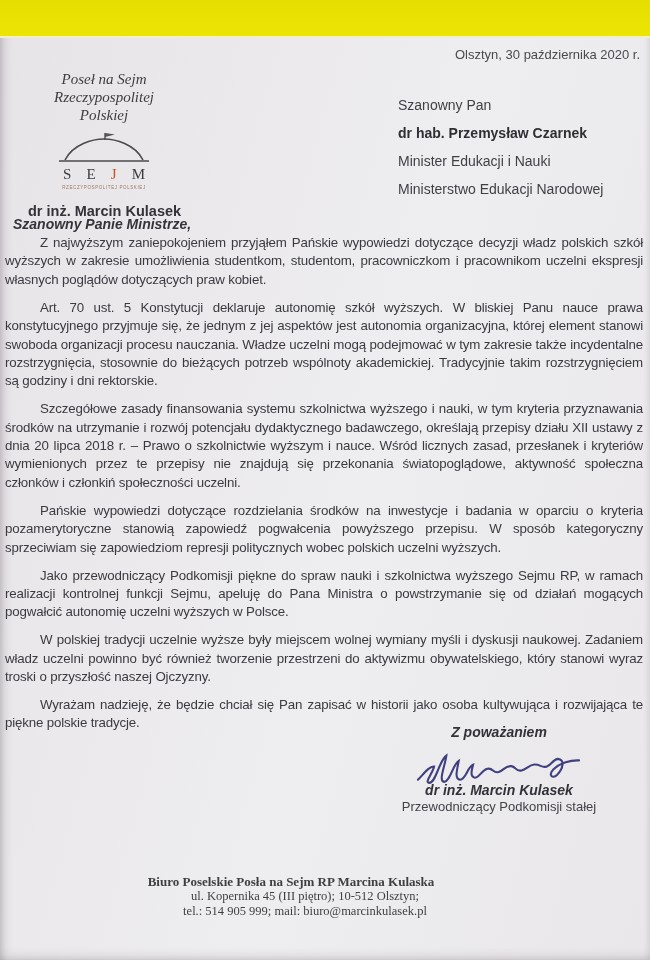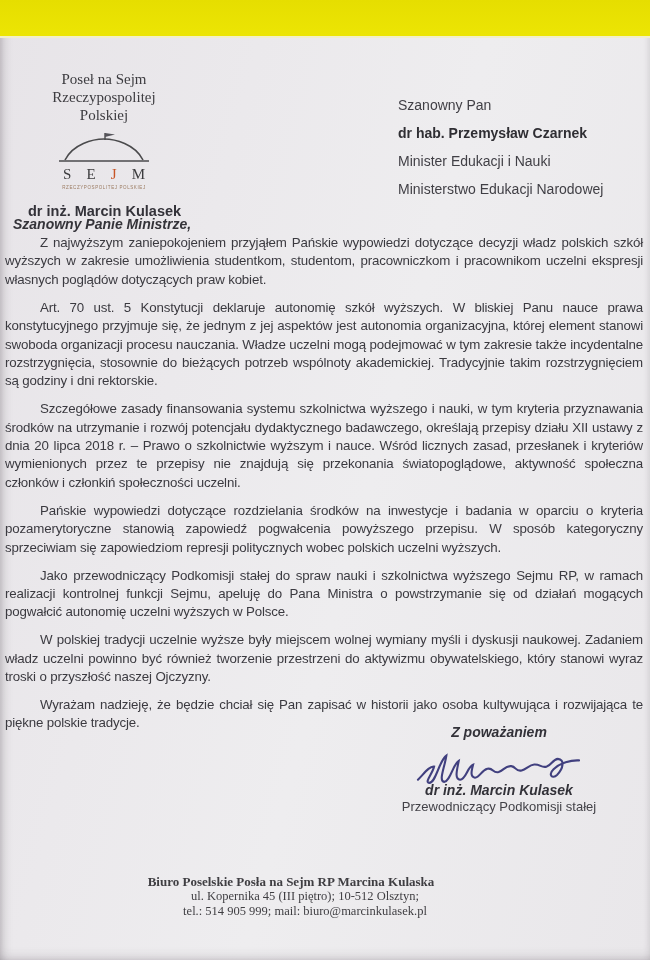--- a/index.html
+++ b/index.html
@@ -13,21 +13,21 @@
     box-shadow:inset 7px 0 12px -7px rgba(60,50,60,.38),
                inset -5px 0 10px -7px rgba(60,50,60,.22),
                inset 0 -8px 14px -9px rgba(60,50,60,.28);}
   .yellow-bar{position:absolute;top:0;left:0;width:650px;height:36px;
     background:linear-gradient(#e6de00,#ece504);
     border-bottom:2px solid #f2efc8;}
   .date{position:absolute;top:47px;right:10px;font-size:13px;color:#4a494f;}
 
   
   .sender{position:absolute;left:28px;top:70px;width:152px;text-align:center;}
-  .sender-l1,.sender-l2{font-family:"Liberation Serif",serif;font-size:15px;color:#3d3c40;line-height:18px;}
+  .sender-l1,.sender-l2{font-family:"Liberation Serif",serif;font-size:15px;color:#3d3c40;line-height:18px;font-style:italic;}
   .sender-l2{word-spacing:3px;}
   .sejm-logo{margin:7px auto 0;width:90px;}
   .sejm-letters{font-family:"Liberation Serif",serif;font-size:15px;color:#3c3c3e;
     display:flex;justify-content:space-between;padding:0 4px;margin-top:-1px;}
   .sejm-letters .j{color:#c75425;}
   .sejm-caption{font-size:4.5px;letter-spacing:.6px;color:#9a7a60;margin-top:2px;white-space:nowrap;}
   .sender-name{margin-top:13px;font-size:14.5px;font-weight:bold;color:#333239;white-space:nowrap;}
 
   
   .recipient{position:absolute;left:398px;top:97px;font-size:14px;color:#403f45;}
@@ -53,20 +53,21 @@
   .footer-l1{font-weight:bold;font-size:13px;line-height:15px;}
   .footer-l2,.footer-l3{font-size:12.5px;line-height:14.5px;padding-left:28px;}
 </style>
 </head>
 <body>
 
 <div class="page">
 
   <div class="yellow-bar"></div>
 
+  <div class="date">Olsztyn, 30 października 2020 r.</div>
 
   <div class="sender">
     <div class="sender-l1">Poseł na Sejm</div>
     <div class="sender-l2">Rzeczypospolitej Polskiej</div>
     <div class="sejm-logo">
       <svg width="90" height="32" viewBox="0 0 90 32">
         <path d="M46,9 L46,2" stroke="#4a4a4c" stroke-width="1.4" fill="none"></path>
         <path d="M46,2 L56,3.5 L46,6 Z" fill="#55545a"></path>
         <path d="M6,29 C14,13 34,8 45,8 C56,8 76,13 84,29" stroke="#4a4a4c" stroke-width="1.6" fill="none"></path>
         <path d="M0,30 L90,30" stroke="#4a4a4c" stroke-width="1.5" fill="none"></path>
@@ -88,21 +89,21 @@
     <div>Minister Edukacji i Nauki</div>
     <div>Ministerstwo Edukacji Narodowej</div>
   </div>
 
   <div class="body-text">
     <p class="salutation">Szanowny Panie Ministrze,</p>
     <p class="para">Z najwyższym zaniepokojeniem przyjąłem Pańskie wypowiedzi dotyczące decyzji władz polskich szkół wyższych w zakresie umożliwienia studentkom, studentom, pracowniczkom i pracownikom uczelni ekspresji własnych poglądów dotyczących praw kobiet.</p>
     <p class="para">Art. 70 ust. 5 Konstytucji deklaruje autonomię szkół wyższych. W bliskiej Panu nauce prawa konstytucyjnego przyjmuje się, że jednym z jej aspektów jest autonomia organizacyjna, której element stanowi swoboda organizacji procesu nauczania. Władze uczelni mogą podejmować w tym zakresie także incydentalne rozstrzygnięcia, stosownie do bieżących potrzeb wspólnoty akademickiej. Tradycyjnie takim rozstrzygnięciem są godziny i dni rektorskie.</p>
     <p class="para">Szczegółowe zasady finansowania systemu szkolnictwa wyższego i nauki, w tym kryteria przyznawania środków na utrzymanie i rozwój potencjału dydaktycznego badawczego, określają przepisy działu XII ustawy z dnia 20 lipca 2018 r. – Prawo o szkolnictwie wyższym i nauce. Wśród licznych zasad, przesłanek i kryteriów wymienionych przez te przepisy nie znajdują się przekonania światopoglądowe, aktywność społeczna członków i członkiń społeczności uczelni.</p>
     <p class="para">Pańskie wypowiedzi dotyczące rozdzielania środków na inwestycje i badania w oparciu o kryteria pozamerytoryczne stanowią zapowiedź pogwałcenia powyższego przepisu. W sposób kategoryczny sprzeciwiam się zapowiedziom represji politycznych wobec polskich uczelni wyższych.</p>
-    <p class="para">Jako przewodniczący Podkomisji stałej do spraw nauki i szkolnictwa wyższego Sejmu RP, w ramach realizacji kontrolnej funkcji Sejmu, apeluję do Pana Ministra o powstrzymanie się od działań mogących pogwałcić autonomię uczelni wyższych w Polsce.</p>
+    <p class="para">Jako przewodniczący Podkomisji piękne do spraw nauki i szkolnictwa wyższego Sejmu RP, w ramach realizacji kontrolnej funkcji Sejmu, apeluję do Pana Ministra o powstrzymanie się od działań mogących pogwałcić autonomię uczelni wyższych w Polsce.</p>
     <p class="para">W polskiej tradycji uczelnie wyższe były miejscem wolnej wymiany myśli i dyskusji naukowej. Zadaniem władz uczelni powinno być również tworzenie przestrzeni do aktywizmu obywatelskiego, który stanowi wyraz troski o przyszłość naszej Ojczyzny.</p>
     <p class="para">Wyrażam nadzieję, że będzie chciał się Pan zapisać w historii jako osoba kultywująca i rozwijająca te piękne polskie tradycje.</p>
   </div>
 
   <div class="closing">
     <div class="valediction">Z poważaniem</div>
     <svg class="signature" width="172" height="44" viewBox="0 0 172 44">
       <path d="M4,33 C10,28 16,20 21,21 C19,28 10,36 15,37 C22,37 26,16 34,11 C32,21 24,36 30,37 C36,37 40,20 46,17 C44,25 40,35 46,36 C52,36 54,24 60,22 C58,28 56,34 61,35 C66,35 68,28 74,27 C80,26 79,32 85,31 C90,30 92,25 98,26 C103,27 102,32 108,31 C113,30 116,26 121,26 C127,26 128,30 133,29 C138,28 140,22 145,22 C152,23 150,32 143,38 C138,42 134,37 140,32 C147,26 158,24 166,25" stroke="#41407f" stroke-width="2.1" fill="none" stroke-linecap="round"></path>
     </svg>
     <div class="sig-name">dr inż. Marcin Kulasek</div>

